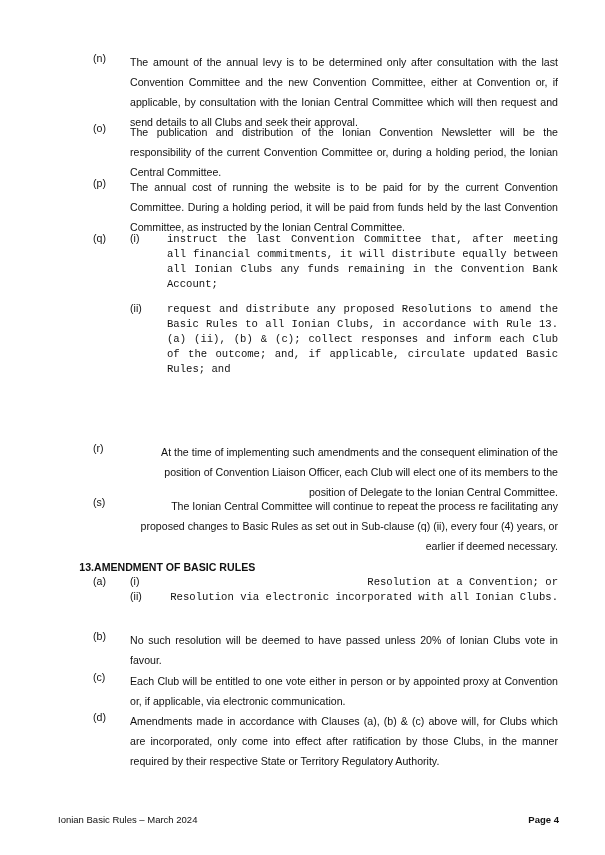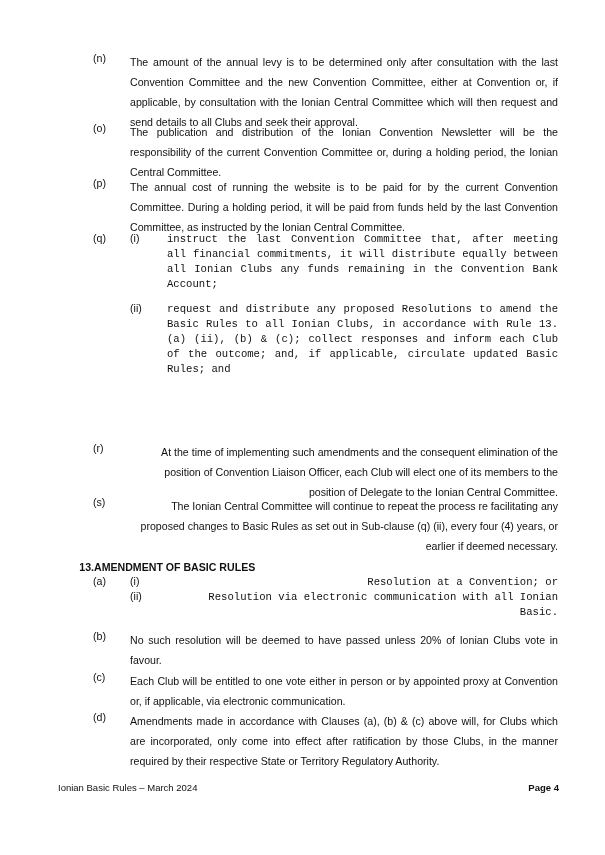--- a/index.html
+++ b/index.html
@@ -8,21 +8,21 @@
   .page { position:absolute; left:0; top:0; width:605px; height:855px; background:#fff; }
   .clause { position:absolute; left:93px; width:465px; }
   .clause .lbl { position:absolute; left:0; top:0; width:36px; }
   .clause .txt { margin-left:37px; line-height:20px; text-align:justify; }
   .clause .txt.left { text-align:right; }
   .sub { position:relative; margin-left:37px; width:428px; }
   .sub .lbl { position:absolute; left:0; top:0; }
   .sub .txt { margin-left:37px; line-height:15px; text-align:justify;font-family:Liberation Mono, monospace; }
   .heading { position:absolute; left:58px; top:561px; font-weight:bold;text-align:right; }
   .heading .num { display:inline-block; width:36px; }
-  .footer { position:absolute; top:782px; font-size:9.5px; }
+  .footer { position:absolute; top:814px; font-size:9.5px; }
   .footer-left { left:58px; }
   .footer-right { right:46px; font-weight:bold;margin-left:28px; }
 </style>
 </head>
 <body>
 
 <div class="page">
 
   <div class="clause" style="top:52px">
     <span class="lbl">(n)</span>
@@ -66,21 +66,21 @@
   </div>
 
   <div class="clause" style="top:575px">
     <span class="lbl">(a)</span>
     <div class="sub">
       <span class="lbl">(i)</span>
       <div class="txt left">Resolution at a Convention;   or</div>
     </div>
     <div class="sub">
       <span class="lbl">(ii)</span>
-      <div class="txt left">Resolution via electronic communication with all Ionian Basic.</div>
+      <div class="txt left">Resolution via electronic incorporated with all Ionian Clubs.</div>
     </div>
   </div>
 
   <div class="clause" style="top:630px">
     <span class="lbl">(b)</span>
     <div class="txt">No such resolution will be deemed to have passed unless 20% of Ionian Clubs vote in favour.</div>
   </div>
 
   <div class="clause" style="top:671px">
     <span class="lbl">(c)</span>

